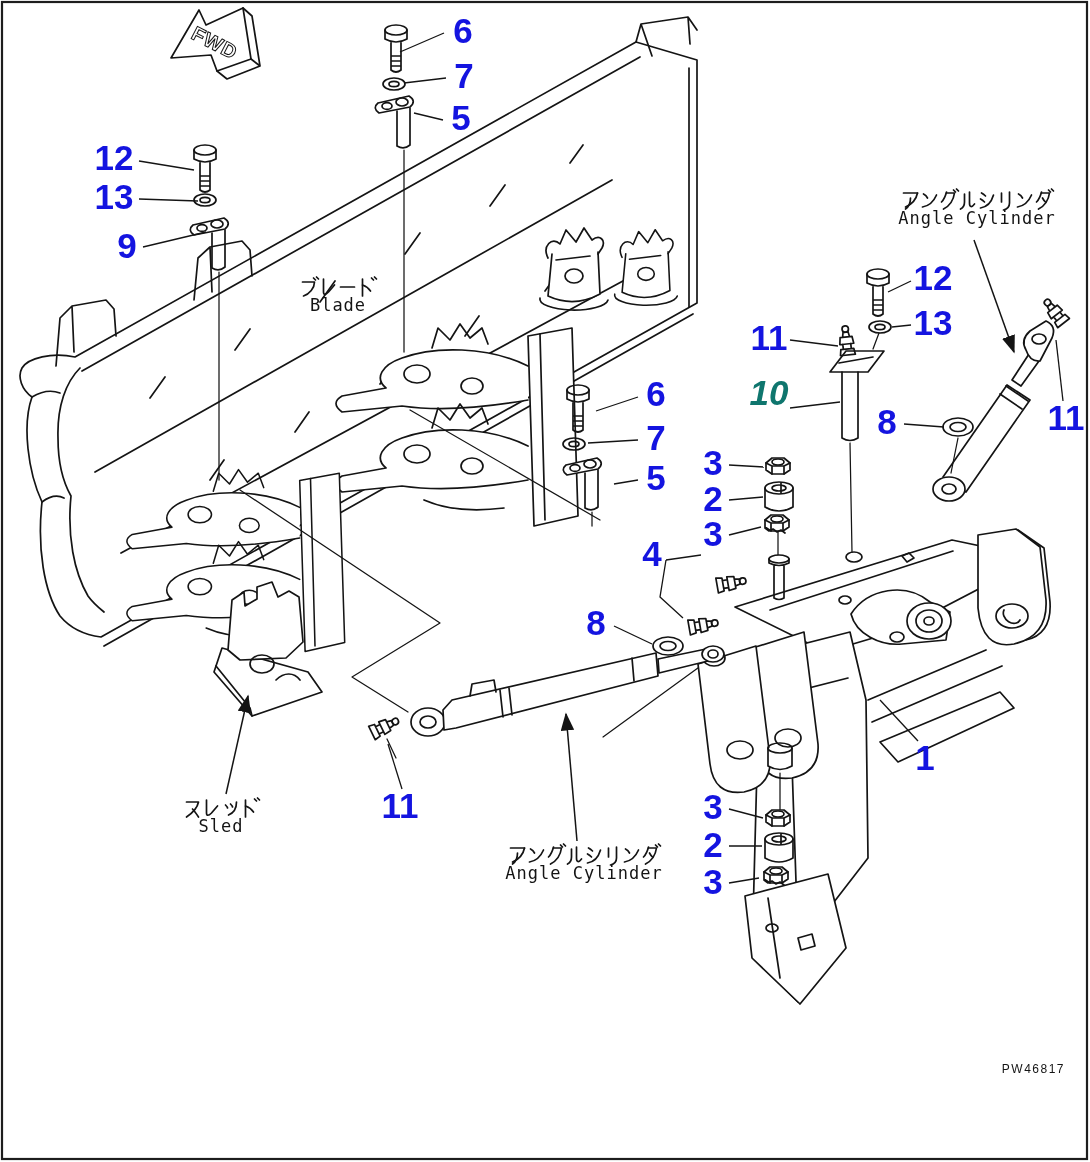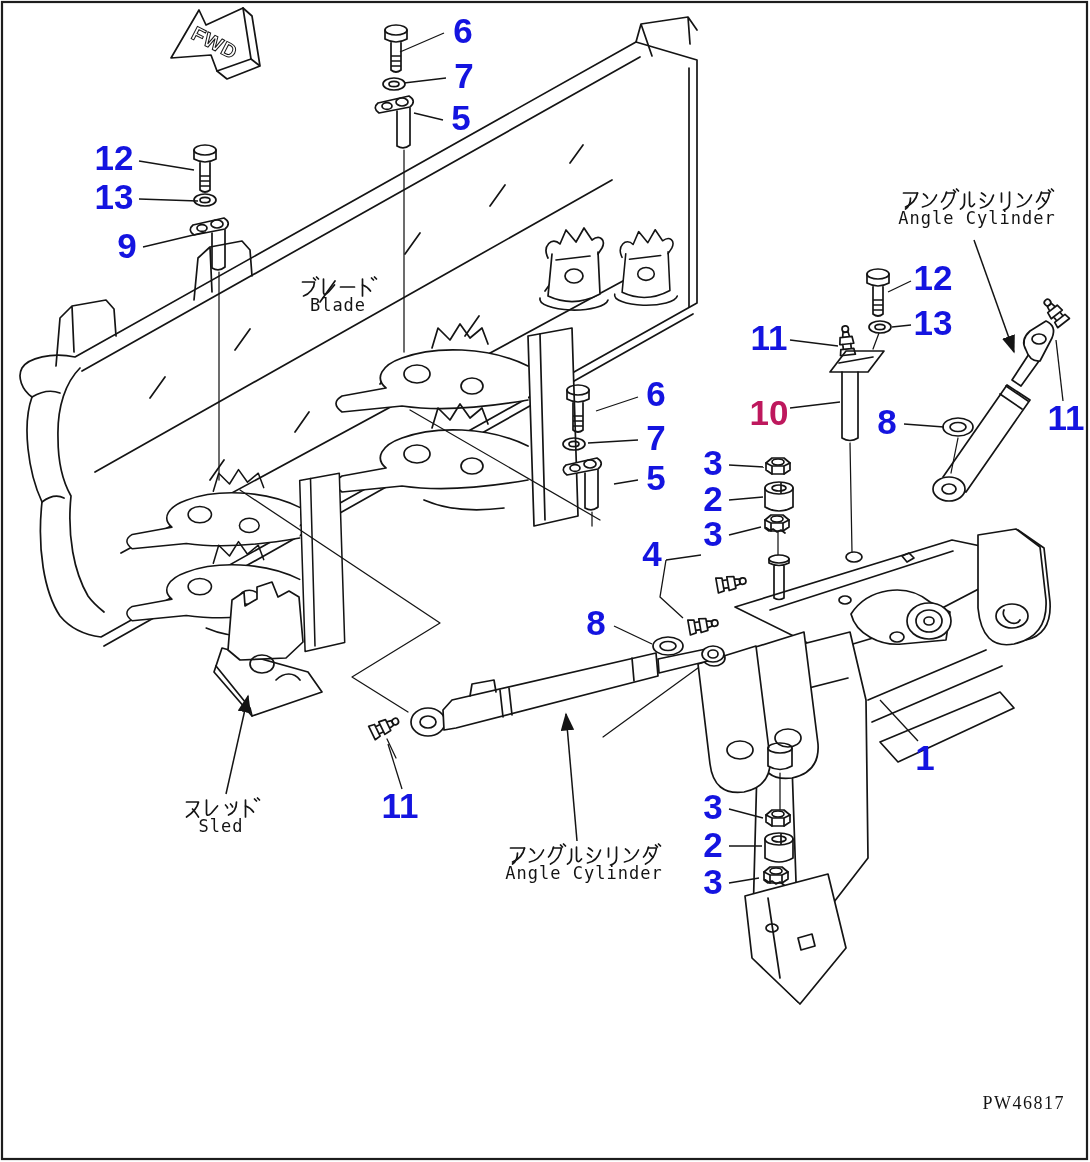--- a/index.html
+++ b/index.html
@@ -16,22 +16,22 @@
          fill:#ffffff;stroke:#141414;stroke-width:1.05;letter-spacing:1px;}
   
   #overlay-svg .leader{stroke:#141414;stroke-width:1.3;fill:none;}
   #overlay-svg .pointer{stroke:#141414;stroke-width:1.5;fill:none;}
   #overlay-svg .jp-glyph{stroke:#141414;stroke-width:1.7;fill:none;stroke-linecap:round;stroke-linejoin:round;}
   #overlay-svg .anno-en{font-family:"DejaVu Sans Mono","Liberation Mono",monospace;
          font-size:17px;letter-spacing:1px;fill:#141414;}
   .callout{position:absolute;transform:translate(-50%,-50%);color:#1414e0;
          font-weight:bold;font-size:35px;line-height:1;white-space:nowrap;
          font-family:"Liberation Sans",sans-serif;}
-  .part-number{position:absolute;left:955px;top:1093px;width:110px;text-align:right;
-         font-family:Liberation Serif, serif;font-size:18px;
+  .part-number{position:absolute;left:955px;top:1062px;width:110px;text-align:right;
+         font-family:Liberation Sans, sans-serif;font-size:12px;
          letter-spacing:1.5px;color:#141414;}
 </style>
 </head>
 <body>
 
 <div class="page">
 
   <svg id="drawing-svg" class="layer" viewBox="0 0 1090 1162">
     <defs>
       <g id="g-bolt">
@@ -413,21 +413,21 @@
   <div id="callout-layer" class="layer">
       <div class="callout" style="left: 463px; top: 30px; color: rgb(20, 20, 224);">6</div>
       <div class="callout" style="left: 464px; top: 75px; color: rgb(20, 20, 224);">7</div>
       <div class="callout" style="left: 461px; top: 117px; color: rgb(20, 20, 224);">5</div>
       <div class="callout" style="left: 114px; top: 157px; color: rgb(20, 20, 224);">12</div>
       <div class="callout" style="left: 114px; top: 196px; color: rgb(20, 20, 224);">13</div>
       <div class="callout" style="left: 127px; top: 245px; color: rgb(20, 20, 224);">9</div>
       <div class="callout" style="left: 933px; top: 277px; color: rgb(20, 20, 224);">12</div>
       <div class="callout" style="left: 933px; top: 322px; color: rgb(20, 20, 224);">13</div>
       <div class="callout" style="left: 769px; top: 337px; color: rgb(20, 20, 224);">11</div>
-      <div class="callout" style="left: 769px; top: 412px; color: #be185d;">10</div>
+      <div class="callout" style="left: 769px; top: 392px; color: #0f766e; font-style: italic;">10</div>
       <div class="callout" style="left: 887px; top: 421px; color: rgb(20, 20, 224);">8</div>
       <div class="callout" style="left: 1066px; top: 417px; color: rgb(20, 20, 224);">11</div>
       <div class="callout" style="left: 656px; top: 393px; color: rgb(20, 20, 224);">6</div>
       <div class="callout" style="left: 656px; top: 437px; color: rgb(20, 20, 224);">7</div>
       <div class="callout" style="left: 656px; top: 477px; color: rgb(20, 20, 224);">5</div>
       <div class="callout" style="left: 713px; top: 462px; color: rgb(20, 20, 224);">3</div>
       <div class="callout" style="left: 713px; top: 498px; color: rgb(20, 20, 224);">2</div>
       <div class="callout" style="left: 713px; top: 533px; color: rgb(20, 20, 224);">3</div>
       <div class="callout" style="left: 652px; top: 553px; color: rgb(20, 20, 224);">4</div>
       <div class="callout" style="left: 596px; top: 622px; color: rgb(20, 20, 224);">8</div>

